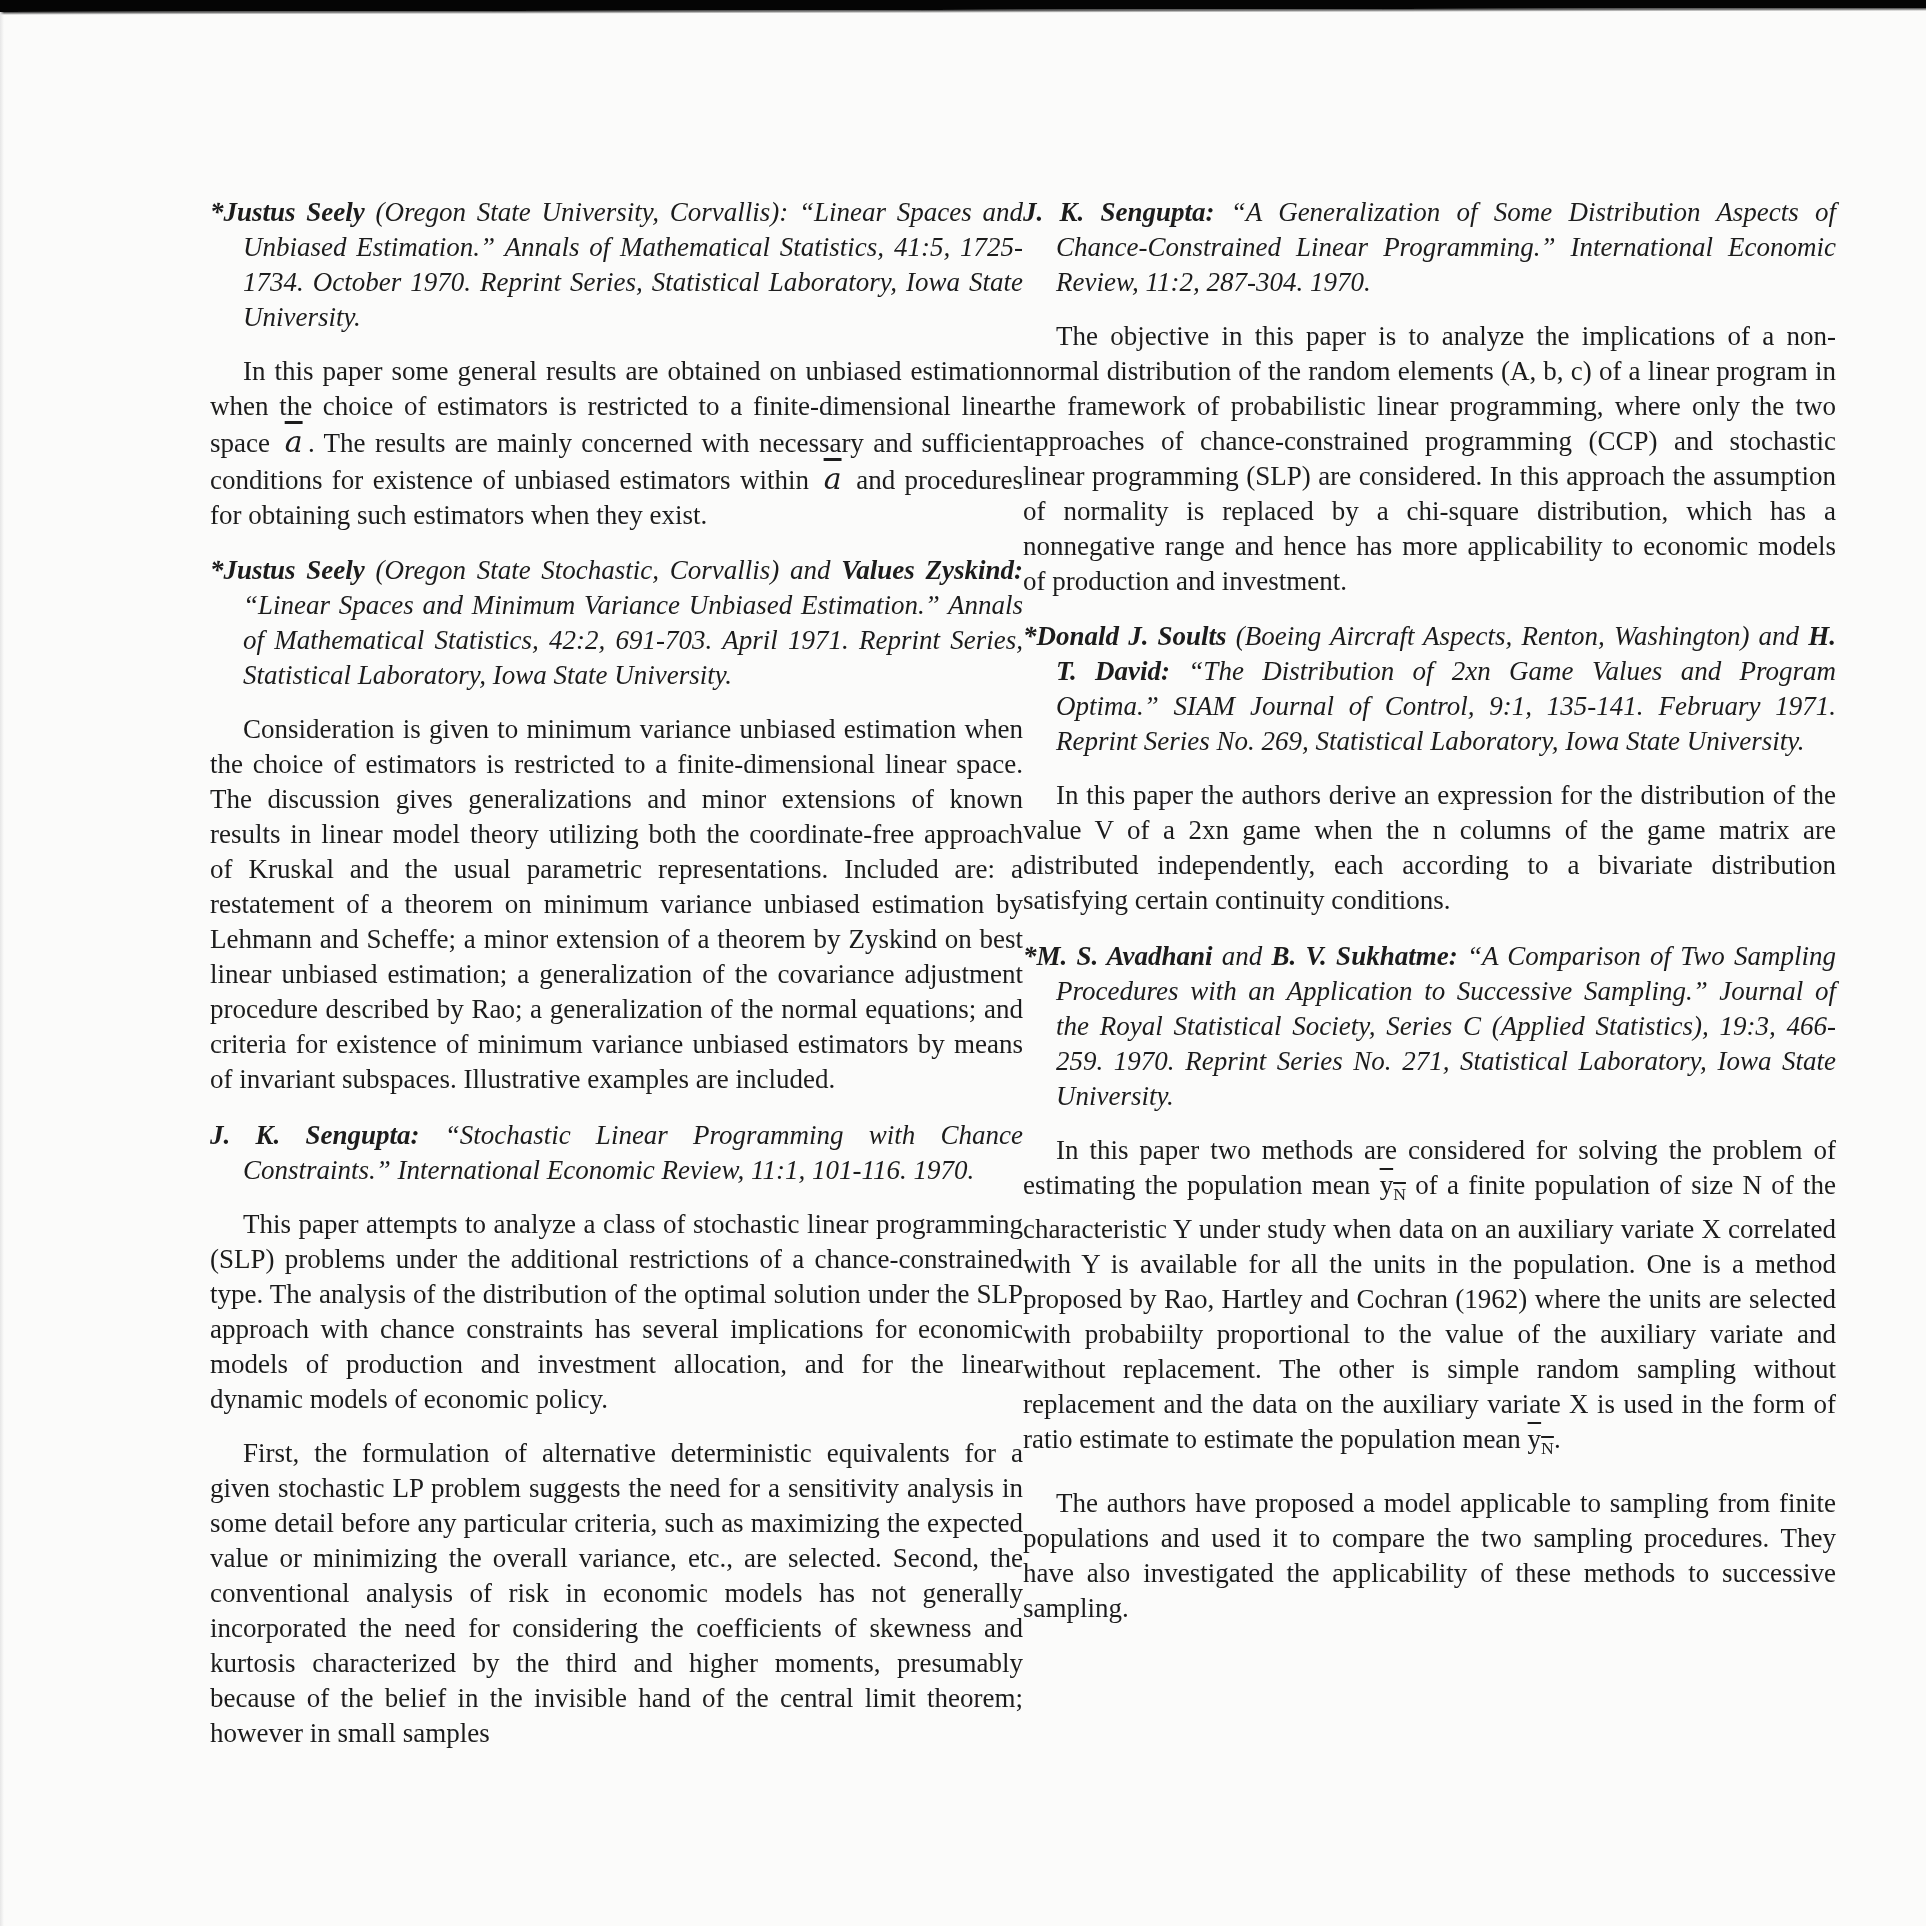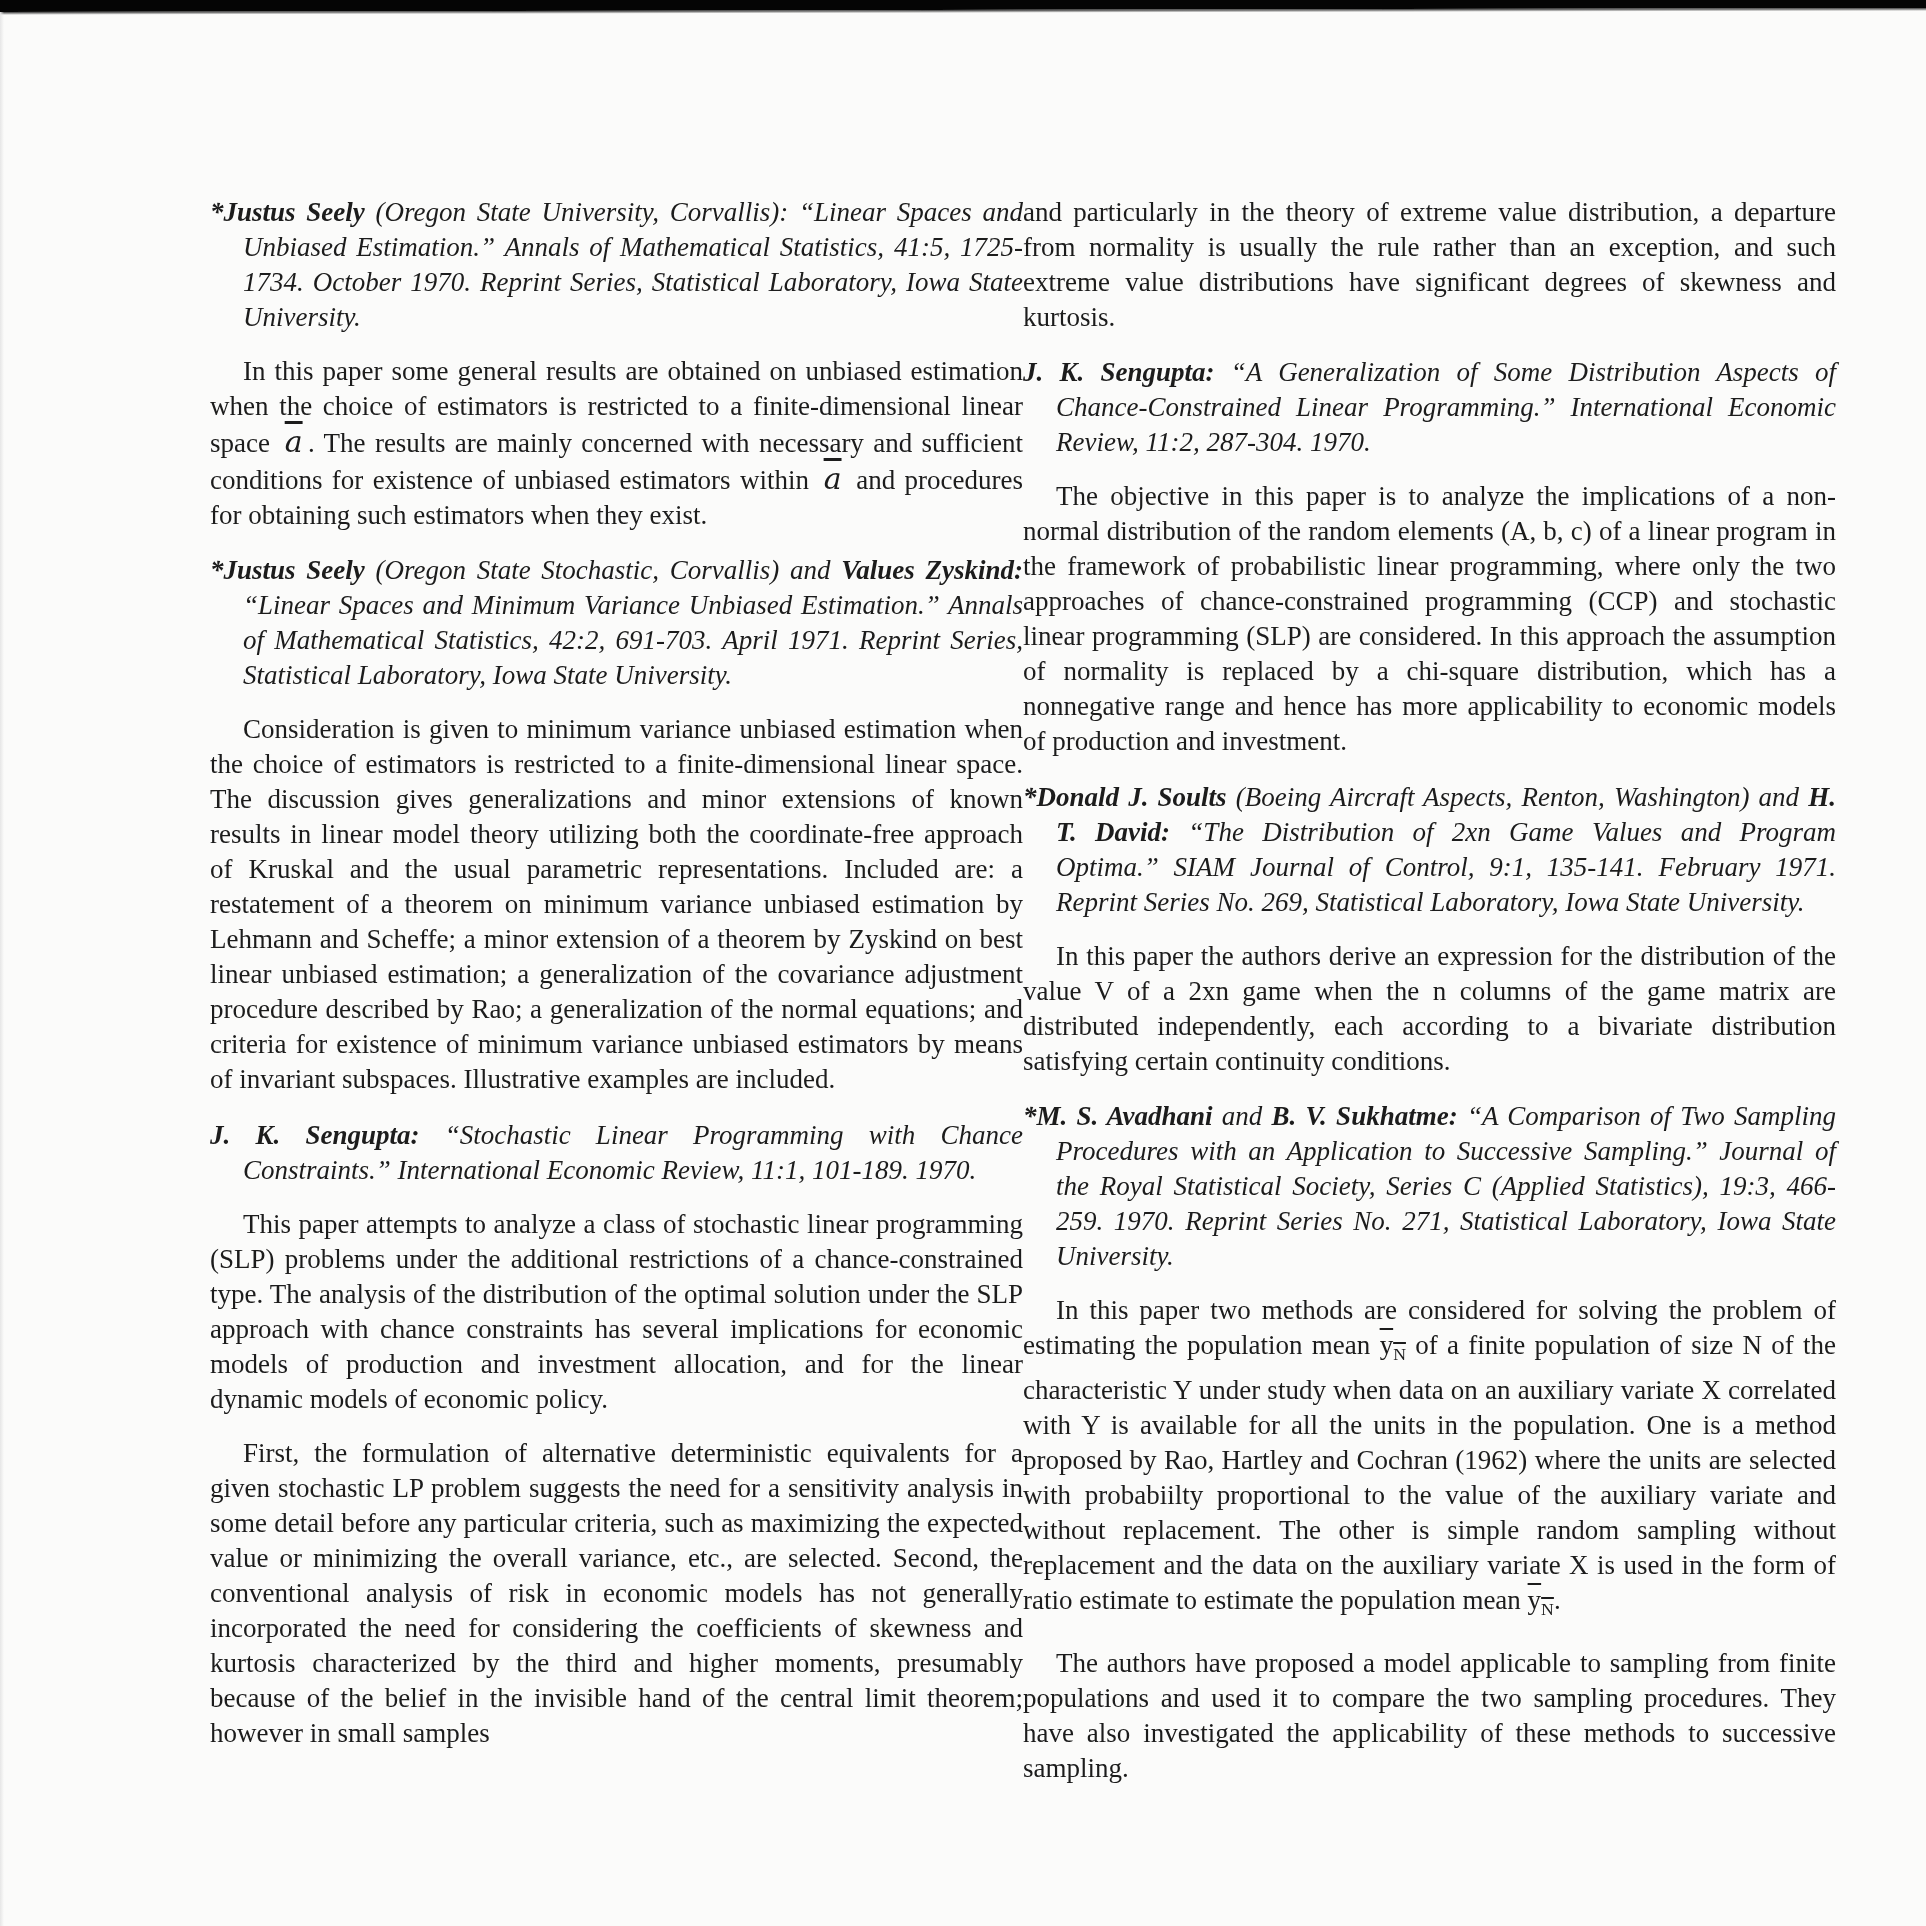--- a/index.html
+++ b/index.html
@@ -65,33 +65,30 @@
   </div>
 
   <div class="entry">
     <p class="citation"><b>*</b><b>Justus Seely</b><span> (Oregon State Stochastic, Corvallis) and </span><b>Values Zyskind:</b><span> “Linear Spaces and Minimum Variance Unbiased Estimation.” Annals of Mathematical Statistics, 42:2, 691-703. April 1971. Reprint Series, Statistical Laboratory, Iowa State University.</span></p>
     <div class="abstract">
       <p>Consideration is given to minimum variance unbiased estimation when the choice of estimators is restricted to a finite-dimensional linear space. The discussion gives generalizations and minor extensions of known results in linear model theory utilizing both the coordinate-free approach of Kruskal and the usual parametric representations. Included are: a restatement of a theorem on minimum variance unbiased estimation by Lehmann and Scheffe; a minor extension of a theorem by Zyskind on best linear unbiased estimation; a generalization of the covariance adjustment procedure described by Rao; a generalization of the normal equations; and criteria for existence of minimum variance unbiased estimators by means of invariant subspaces. Illustrative examples are included.</p>
     </div>
   </div>
 
   <div class="entry">
-    <p class="citation"><b>J. K. Sengupta:</b><span> “Stochastic Linear Programming with Chance Constraints.” International Economic Review, 11:1, 101-189. 1970.</span></p>
+    <p class="citation"><b>J. K. Sengupta:</b><span> “Stochastic Linear Programming with Chance Constraints.” International Economic Review, 11:1, 101-116. 1970.</span></p>
     <div class="abstract">
       <p>This paper attempts to analyze a class of stochastic linear programming (SLP) problems under the additional restrictions of a chance-constrained type. The analysis of the distribution of the optimal solution under the SLP approach with chance constraints has several implications for economic models of production and investment allocation, and for the linear dynamic models of economic policy.</p>
       <p>First, the formulation of alternative deterministic equivalents for a given stochastic LP problem suggests the need for a sensitivity analysis in some detail before any particular criteria, such as maximizing the expected value or minimizing the overall variance, etc., are selected. Second, the conventional analysis of risk in economic models has not generally incorporated the need for considering the coefficients of skewness and kurtosis characterized by the third and higher moments, presumably because of the belief in the invisible hand of the central limit theorem; however in small samples</p>
     </div>
   </div>
 </div>
 
 <div class="column col-right">
 
-  <div class="entry abstract">
-    <p class="continued">and particularly in the theory of extreme value distribution, a departure from normality is usually the rule rather than an exception, and such extreme value distributions have significant degrees of skewness and kurtosis.</p>
-  </div>
 
   <div class="entry">
     <p class="citation"><b>J. K. Sengupta:</b><span> “A Generalization of Some Distribution Aspects of Chance-Constrained Linear Programming.” International Economic Review, 11:2, 287-304. 1970.</span></p>
     <div class="abstract">
       <p>The objective in this paper is to analyze the implications of a non-normal distribution of the random elements (A, b, c) of a linear program in the framework of probabilistic linear programming, where only the two approaches of chance-constrained programming (CCP) and stochastic linear programming (SLP) are considered. In this approach the assumption of normality is replaced by a chi-square distribution, which has a nonnegative range and hence has more applicability to economic models of production and investment.</p>
     </div>
   </div>
 
   <div class="entry">
     <p class="citation"><b>*</b><b>Donald J. Soults</b><span> (Boeing Aircraft Aspects, Renton, Washington) and </span><b>H. T. David:</b><span> “The Distribution of 2xn Game Values and Program Optima.” SIAM Journal of Control, 9:1, 135-141. February 1971. Reprint Series No. 269, Statistical Laboratory, Iowa State University.</span></p>

